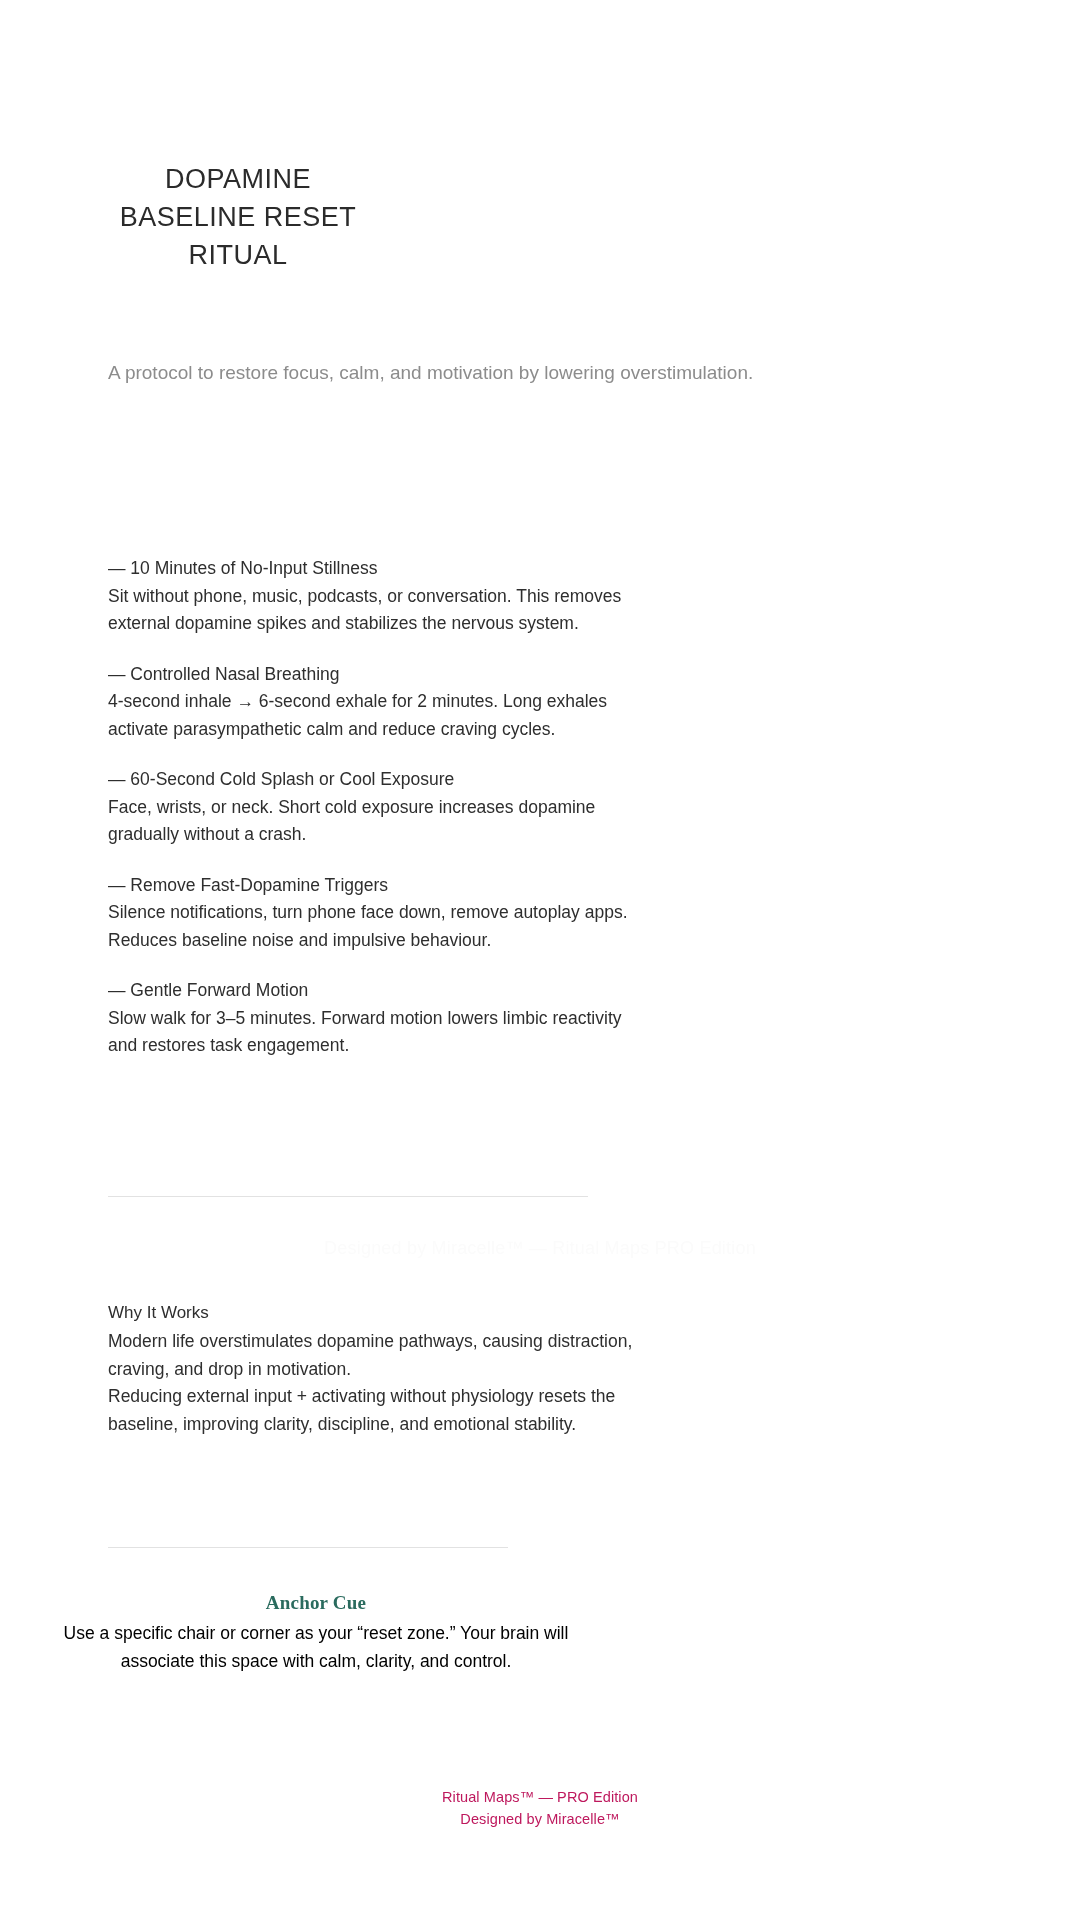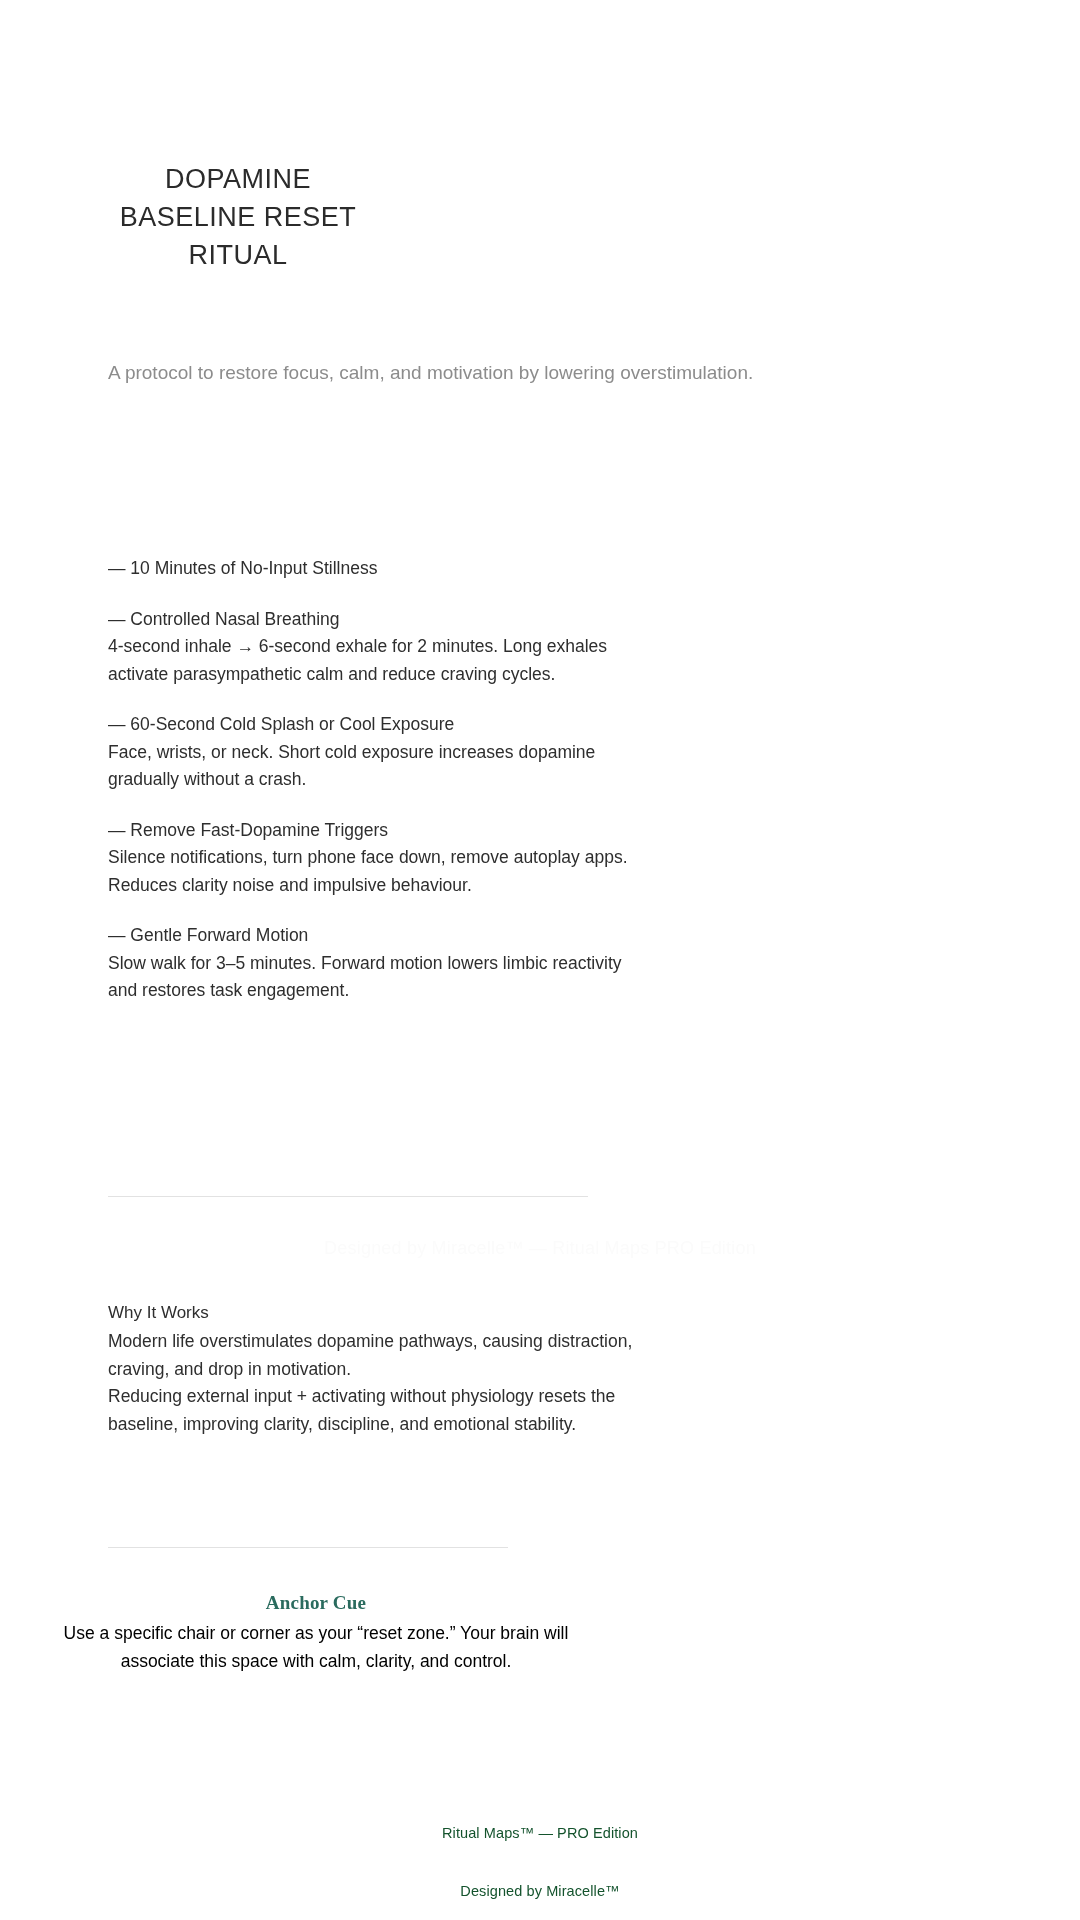--- a/index.html
+++ b/index.html
@@ -158,53 +158,53 @@
   .footer {
     position: absolute;
     left: 0;
     top: 1786px;
     width: 1080px;
     text-align: center;
   }
   .footer-line {
     font-size: 14.5px;
     line-height: 22px;
-    color: #14532d;
+    color: #be185d;
     letter-spacing: 0.1px;
-    margin-top: 36px;
   }
 </style>
 </head>
 <body>
 
 <div class="page">
 
   <div class="title-block">
     <div class="title-line">DOPAMINE</div>
     <div class="title-line">BASELINE RESET</div>
     <div class="title-line">RITUAL</div>
   </div>
 
   <div class="subtitle">A protocol to restore focus, calm, and motivation by lowering overstimulation.</div>
 
   <div class="steps">
     <div class="step">
       <div class="step-title">— 10 Minutes of No-Input Stillness</div>
+      <div class="step-body">Sit without phone, music, podcasts, or conversation. This removes external dopamine spikes and stabilizes the nervous system.</div>
     </div>
     <div class="step">
       <div class="step-title">— Controlled Nasal Breathing</div>
       <div class="step-body">4-second inhale → 6-second exhale for 2 minutes. Long exhales activate parasympathetic calm and reduce craving cycles.</div>
     </div>
     <div class="step">
       <div class="step-title">— 60-Second Cold Splash or Cool Exposure</div>
       <div class="step-body">Face, wrists, or neck. Short cold exposure increases dopamine gradually without a crash.</div>
     </div>
     <div class="step">
       <div class="step-title">— Remove Fast-Dopamine Triggers</div>
-      <div class="step-body">Silence notifications, turn phone face down, remove autoplay apps. Reduces clarity noise and impulsive behaviour.</div>
+      <div class="step-body">Silence notifications, turn phone face down, remove autoplay apps. Reduces baseline noise and impulsive behaviour.</div>
     </div>
     <div class="step">
       <div class="step-title">— Gentle Forward Motion</div>
       <div class="step-body">Slow walk for 3–5 minutes. Forward motion lowers limbic reactivity and restores task engagement.</div>
     </div>
   </div>
 
   <div class="divider-upper" style="background: rgb(226, 226, 226);"></div>
 
   <div class="watermark" style="color: rgb(251, 251, 251);">Designed by Miracelle™ — Ritual Maps PRO Edition</div>

